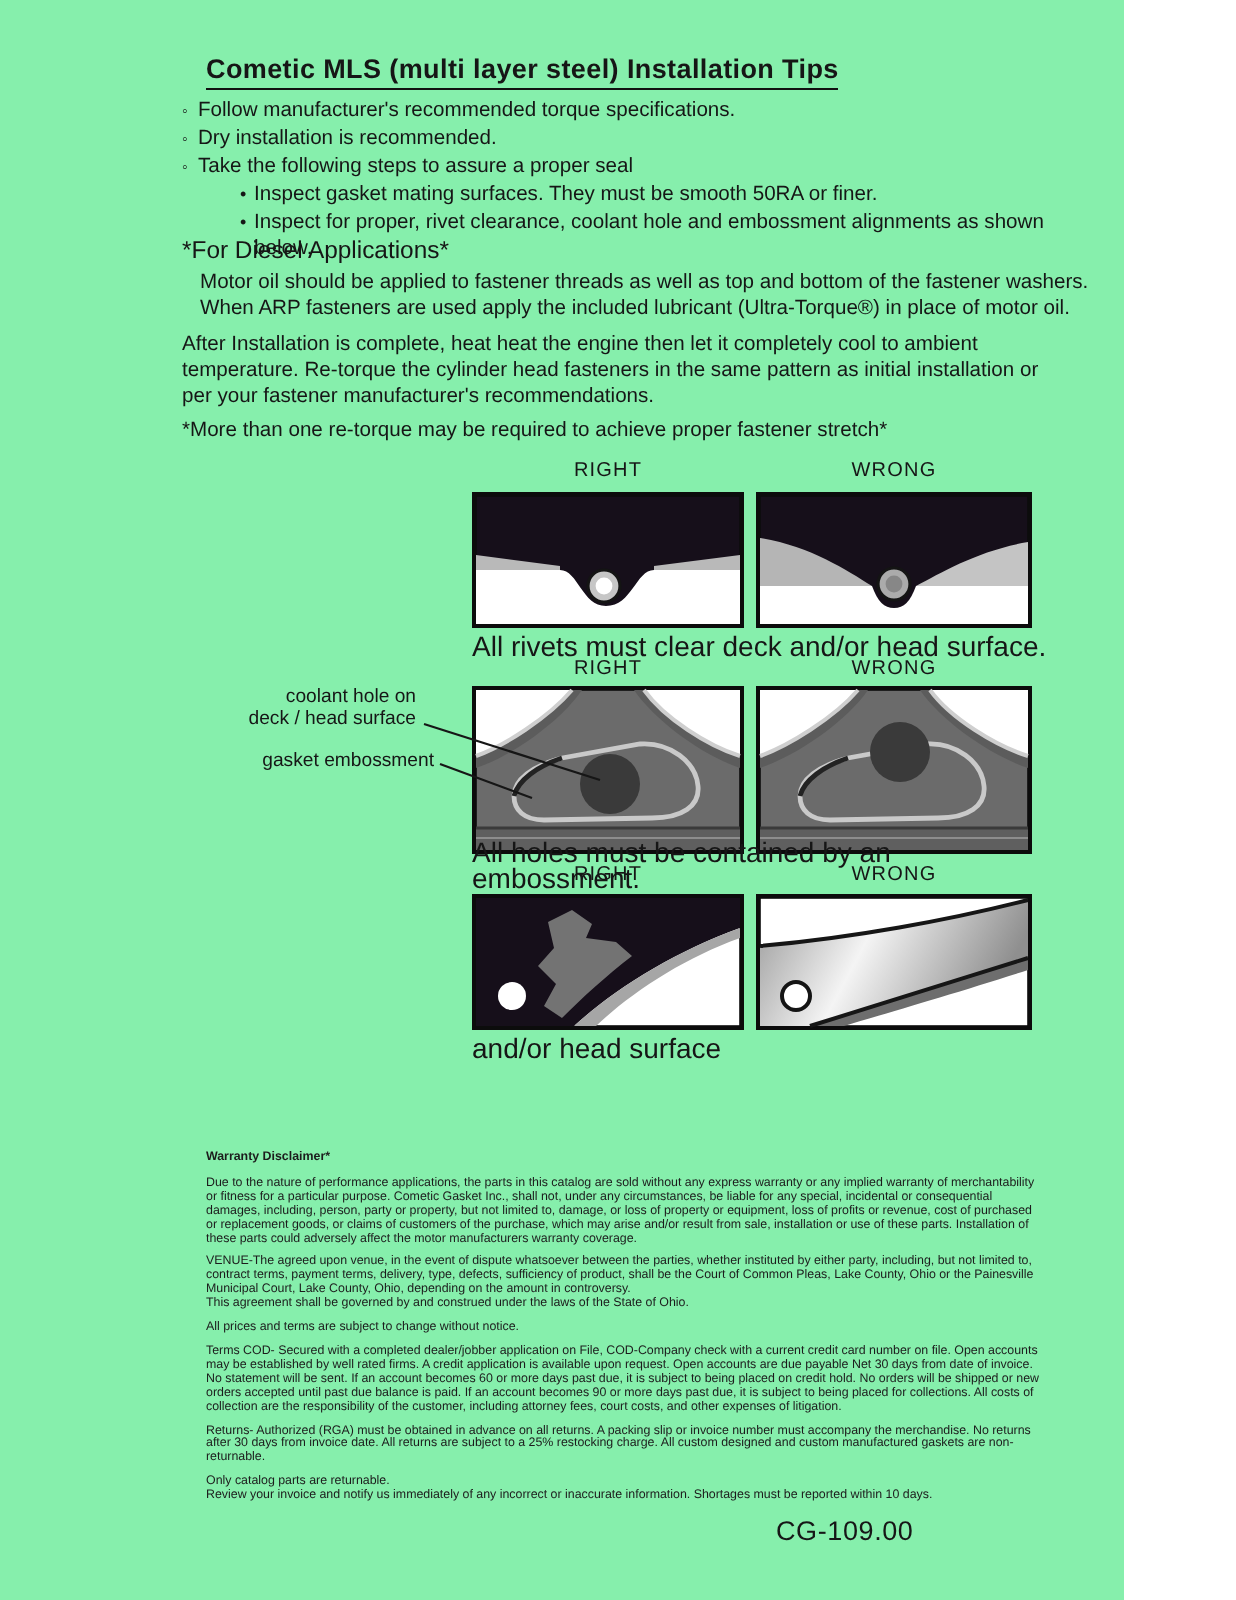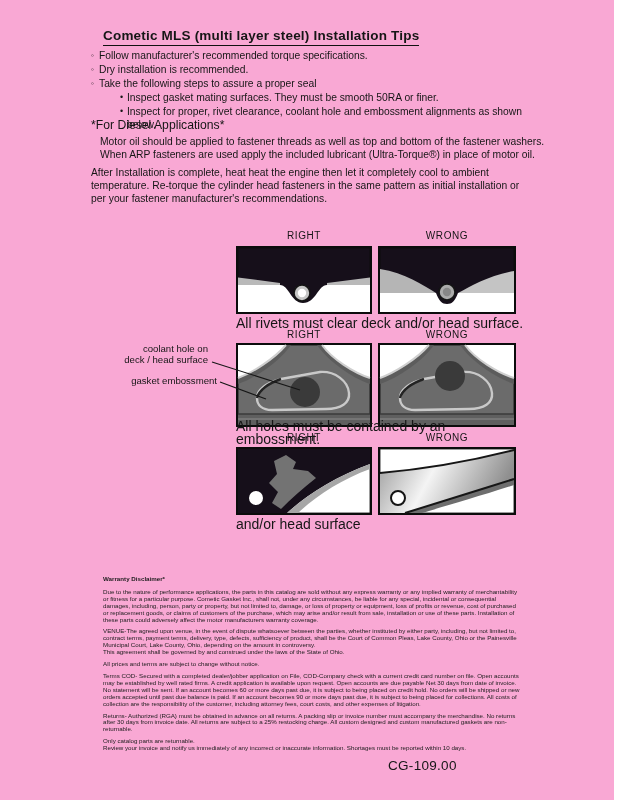--- a/index.html
+++ b/index.html
@@ -1,17 +1,17 @@
 <!DOCTYPE html>
 <html><head>
 <meta charset="utf-8">
 <style>
   html,body{margin:0;padding:0;background:#ffffff;}
   .page{
-    position:relative;width:614px;height:800px;background:#f9a8d4;
+    position:relative;width:562px;height:800px;background:#86efac;
     font-family:"Liberation Sans",sans-serif;color:#161616;overflow:hidden;
   }
   .abs{position:absolute;}
   .title{
     font-weight:bold;font-size:13.5px;letter-spacing:.2px;
     border-bottom:1.6px solid #111;padding-bottom:2px;display:inline-block;
   }
   .bullets{font-size:10.3px;line-height:13.7px;width:450px;}
   .b-row{display:flex;}
   .m1{width:8px;flex:0 0 8px;font-size:8px;line-height:14px;}
@@ -56,20 +56,21 @@
     </div>
     <div class="b-row sub">
       <span class="m2">•</span>
       <span>Inspect for proper, rivet clearance, coolant hole and embossment alignments as shown below.</span>
     </div>
   </div>
 
   <div class="abs h2" style="left:91px;top:118px;">*For Diesel Applications*</div>
   <div class="abs para" style="left:100px;top:135px;">Motor oil should be applied to fastener threads as well as top and bottom of the fastener washers. When ARP fasteners are used apply the included lubricant (Ultra-Torque®) in place of motor oil.</div>
   <div class="abs para" style="left:91px;top:166px;width:440px;">After Installation is complete, heat heat the engine then let it completely cool to ambient temperature. Re-torque the cylinder head fasteners in the same pattern as initial installation or per your fastener manufacturer's recommendations.</div>
+  <div class="abs para" style="left:91px;top:209px;">*More than one re-torque may be required to achieve proper fastener stretch*</div>
 
   <div class="abs fig-label" style="left:236px;top:230px;width:136px;">RIGHT</div>
   <div class="abs fig-label" style="left:378px;top:230px;width:138px;">WRONG</div>
 
   <div class="abs" style="left:236px;top:246px;">
     <svg width="136" height="68" viewBox="0 0 136 68" aria-hidden="true">
       <rect x="1.2" y="1.2" width="133.6" height="65.6" fill="#160f1a" stroke="#0c0c0c" stroke-width="2.4"></rect>
       <path d="M2,39 L44,39 C53,39 55,57 67,57 C80,57 82,39 91,39 L134,39 L134,66 L2,66 Z" fill="#ffffff"></path>
       <path d="M2,31.5 L44,37 L44,39 L2,39 Z" fill="#b9b9b9"></path>
       <path d="M134,31.5 L91,37 L91,39 L134,39 Z" fill="#b9b9b9"></path>

